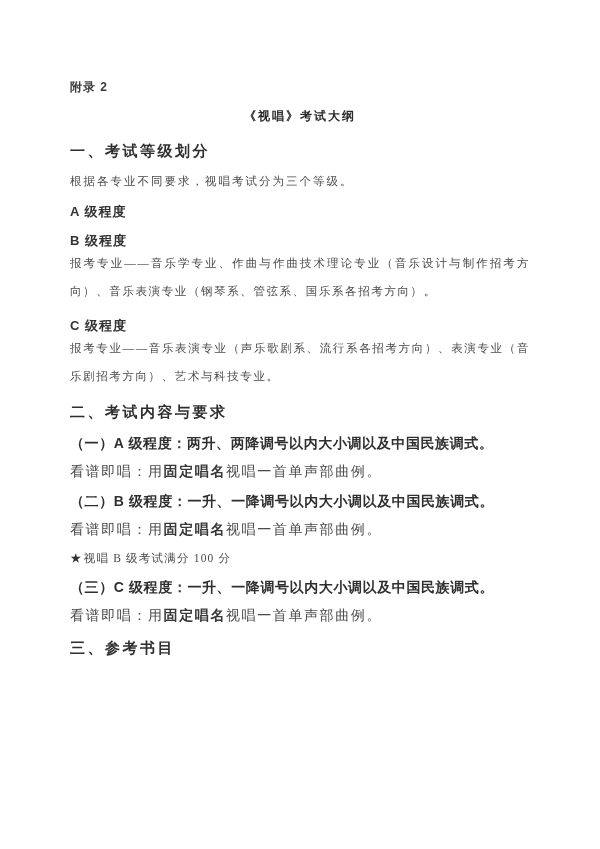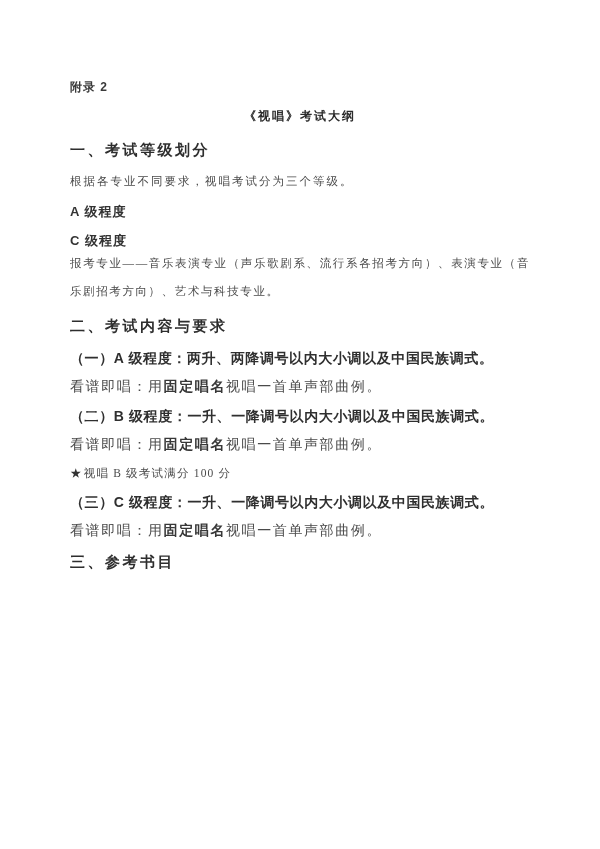--- a/index.html
+++ b/index.html
@@ -33,21 +33,21 @@
     text-align: center;
     font-family: "Liberation Serif", "DejaVu Serif", serif;
     font-weight: 700;
     font-size: 12px;
     line-height: 25px;
     color: #2b2b2b;
     letter-spacing: 2px;
   }
   .sec-heading {
     margin: 12px 0 0 0;
-    font-family: Liberation Mono, monospace;
+    font-family: Liberation Serif, serif;
     font-weight: 700;
     font-size: 15px;
     line-height: 21px;
     color: #2e2e2e;
     letter-spacing: 2.5px;
   }
   .intro-text {
     margin: 10px 0 0 0;
     font-size: 11.5px;
     line-height: 19px;
@@ -114,20 +114,24 @@
 
   <h1 class="doc-title">《视唱》考试大纲</h1>
 
   <h2 class="sec-heading">一、考试等级划分</h2>
   <p class="intro-text">根据各专业不同要求，视唱考试分为三个等级。</p>
 
   <div>
     <h3 class="level-name">A 级程度</h3>
   </div>
 
+  <div>
+    <h3 class="level-name">B 级程度</h3>
+    <p class="level-text">报考专业——音乐学专业、作曲与作曲技术理论专业（音乐设计与制作招考方向）、音乐表演专业（钢琴系、管弦系、国乐系各招考方向）。</p>
+  </div>
 
   <div>
     <h3 class="level-name">C 级程度</h3>
     <p class="level-text">报考专业——音乐表演专业（声乐歌剧系、流行系各招考方向）、表演专业（音乐剧招考方向）、艺术与科技专业。</p>
   </div>
 
   <h2 class="sec-heading">二、考试内容与要求</h2>
 
   <div>
     <h3 class="sub-heading">（一）A 级程度：两升、两降调号以内大小调以及中国民族调式。</h3>

